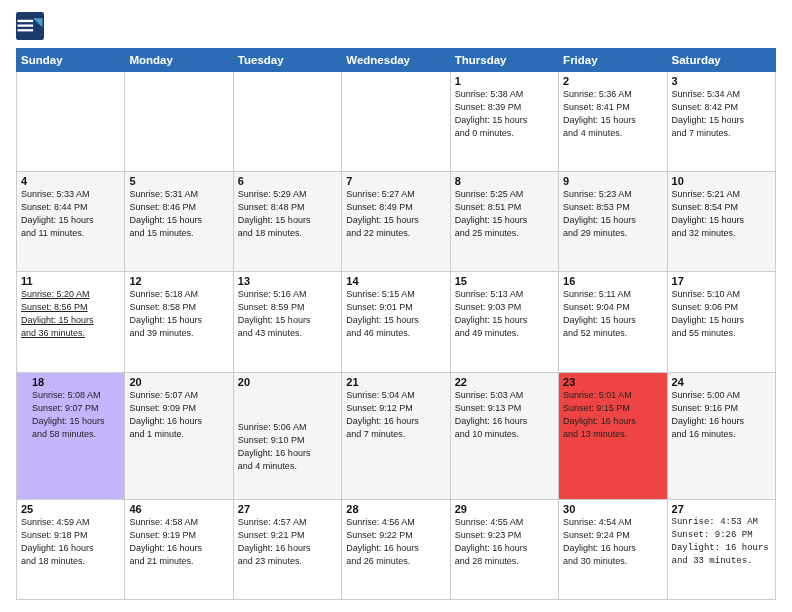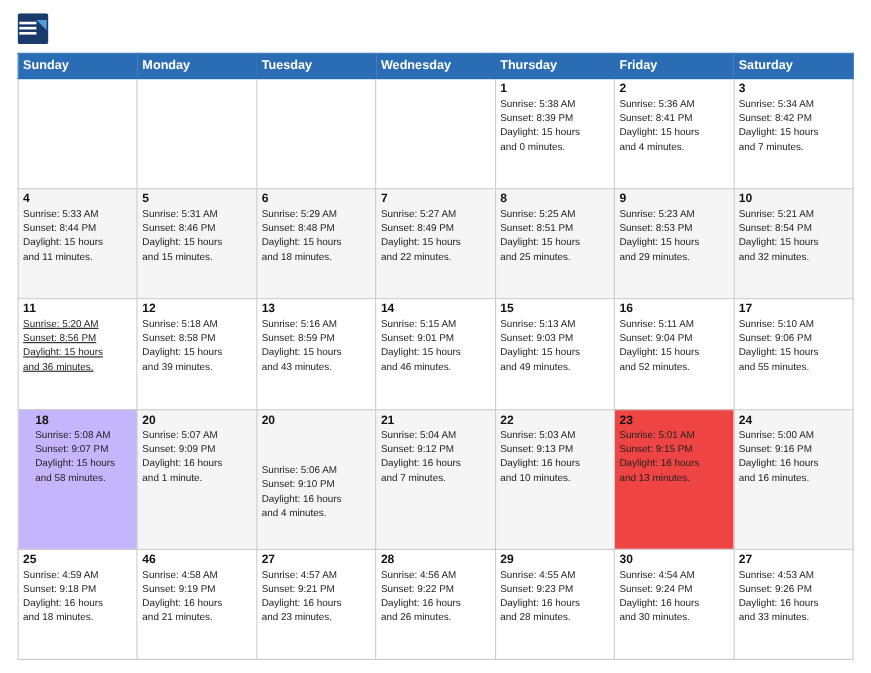--- a/index.html
+++ b/index.html
@@ -351,21 +351,21 @@
           </td>
           <td>
             <span class="day-num">30</span>
             <div class="day-info" style="white-space: pre-line;">Sunrise: 4:54 AM
 Sunset: 9:24 PM
 Daylight: 16 hours
 and 30 minutes.</div>
           </td>
           <td>
             <span class="day-num">27</span>
-            <div class="day-info" style="white-space: pre-line;">Sunrise: 4:53 AM
+            <div class="day-info" style="white-space: pre-line; font-family: Liberation Mono, monospace;">Sunrise: 4:53 AM
 Sunset: 9:26 PM
 Daylight: 16 hours
 and 33 minutes.</div>
           </td>
         </tr>
       </tbody>
   </table>
 </div>
 
 </body></html>

